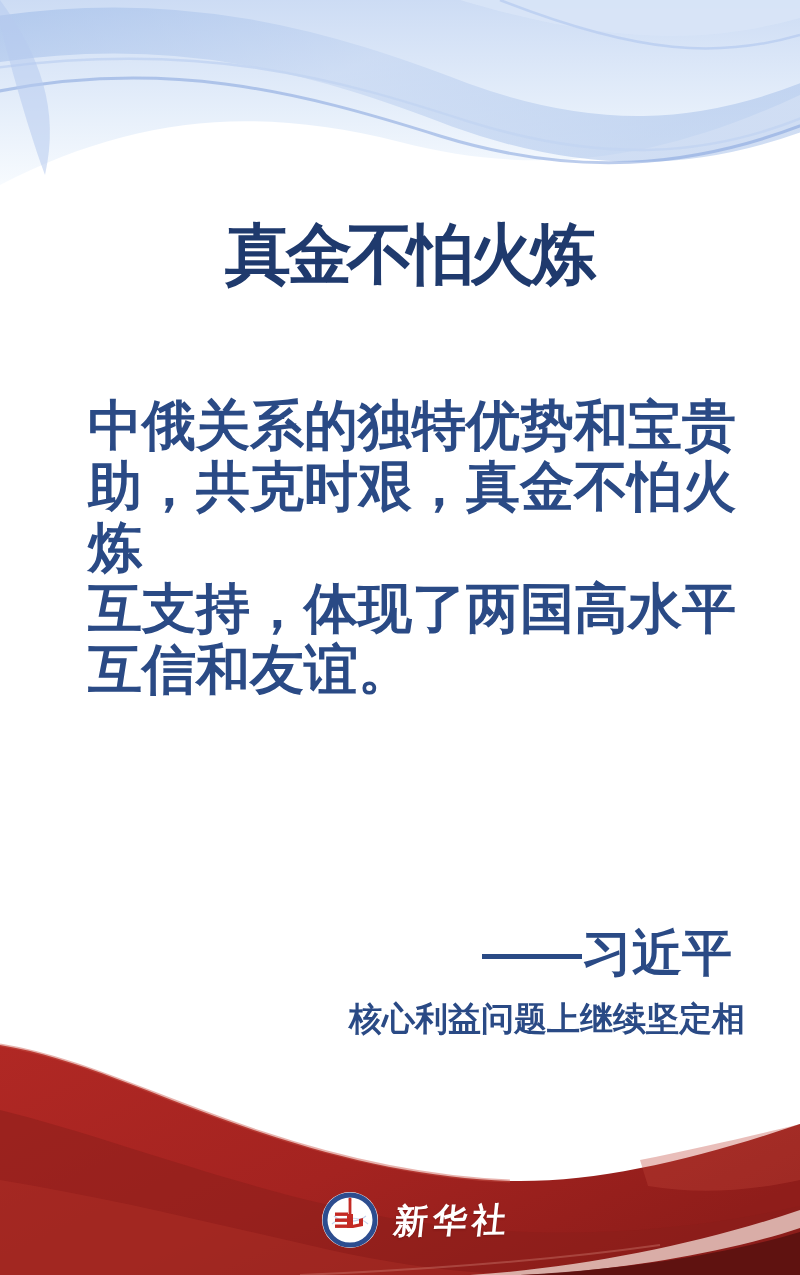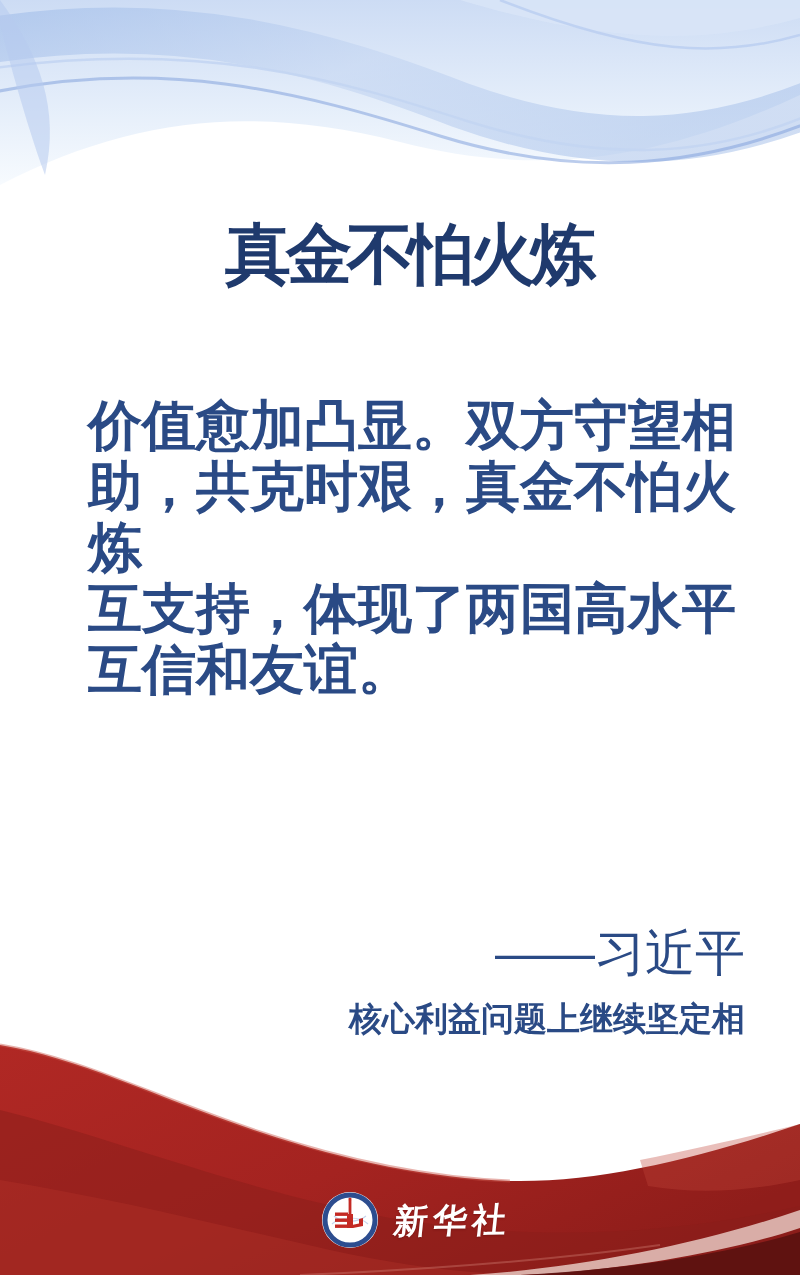--- a/index.html
+++ b/index.html
@@ -26,22 +26,22 @@
     margin:8px;line-height:72px;
   }
   .quote-block{
     position:absolute;left:88px;top:395px;width:680px;
     font-size:54px;font-weight:700;
     color:var(--body-color);
     line-height:61px;
     letter-spacing:0px;
   }
   .attribution{
-    position:absolute;right:55px;top:920px;
-    font-size:50px;font-weight:400;
+    position:absolute;right:68px;top:920px;
+    font-size:50px;font-weight:700;
     color:var(--body-color);
     letter-spacing:0px;
   }
   .source-block{
     position:absolute;right:55px;top:1000px;
     text-align:right;
     font-size:33px;font-weight:700;
     color:var(--body-color);
     line-height:37px;
   }
@@ -82,21 +82,21 @@
       <path d="M-20,70 C200,38 340,80 470,122 C600,162 710,160 820,110" stroke="#c3d5f2" stroke-width="2.5" fill="none" opacity="0.9"></path>
       <path d="M460,0 C600,42 700,46 800,18 V0 Z" fill="#d8e4f7" opacity="0.9"></path>
       <path d="M500,0 C640,55 720,58 800,35" stroke="#b9cdf0" stroke-width="2.5" fill="none" opacity="0.8"></path>
       <path d="M0,0 C40,55 60,110 45,175 C25,120 8,55 0,25 Z" fill="#b7cbee" opacity="0.55"></path>
     </svg>
   </div>
 
   <h1 class="poster-title">真金不怕火炼</h1>
 
   <div class="quote-block">
-    <div class="quote-line">价值愈加凸显。双方守望相</div>
+    <div class="quote-line">中俄关系的独特优势和宝贵</div>
     <div class="quote-line">助，共克时艰，真金不怕火炼</div>
     <div class="quote-line">互支持，体现了两国高水平</div>
     <div class="quote-line">互信和友谊。</div>
   </div>
 
   <div class="attribution">——习近平</div>
 
   <div class="source-block">
     <div>核心利益问题上继续坚定相</div>
   </div>

